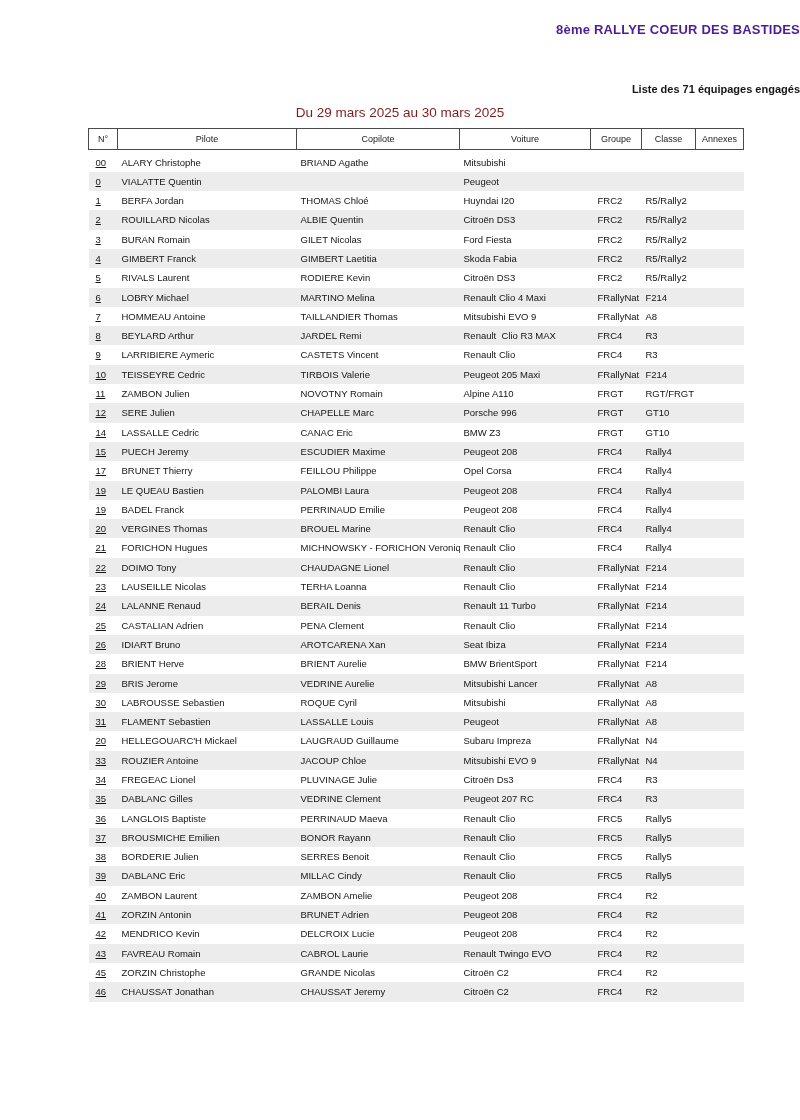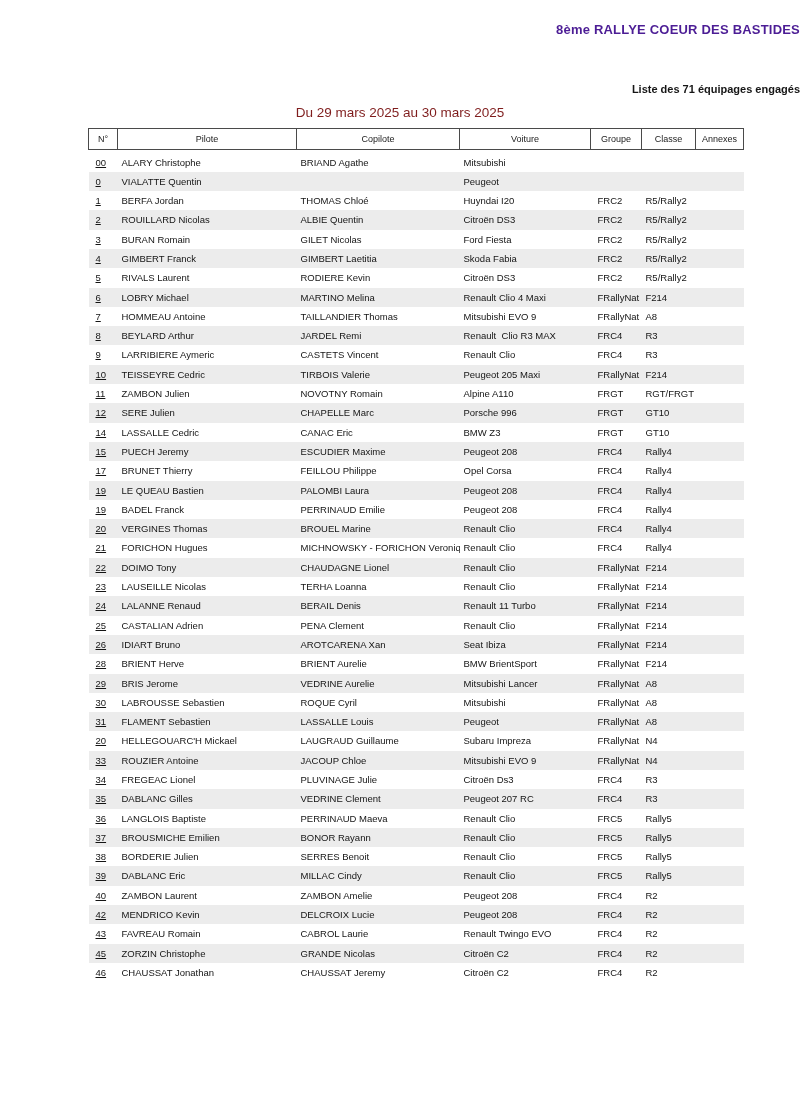--- a/index.html
+++ b/index.html
@@ -451,20 +451,29 @@
         <tr>
           <td class="col-num">40</td>
           <td class="col-pilote">ZAMBON Laurent</td>
           <td class="col-copilote">ZAMBON Amelie</td>
           <td class="col-voiture">Peugeot 208</td>
           <td class="col-groupe">FRC4</td>
           <td class="col-classe">R2</td>
           <td class="col-annexes"></td>
         </tr>
         <tr>
+          <td class="col-num">41</td>
+          <td class="col-pilote">ZORZIN Antonin</td>
+          <td class="col-copilote">BRUNET Adrien</td>
+          <td class="col-voiture">Peugeot 208</td>
+          <td class="col-groupe">FRC4</td>
+          <td class="col-classe">R2</td>
+          <td class="col-annexes"></td>
+        </tr>
+        <tr>
           <td class="col-num">42</td>
           <td class="col-pilote">MENDRICO Kevin</td>
           <td class="col-copilote">DELCROIX Lucie</td>
           <td class="col-voiture">Peugeot 208</td>
           <td class="col-groupe">FRC4</td>
           <td class="col-classe">R2</td>
           <td class="col-annexes"></td>
         </tr>
         <tr>
           <td class="col-num">43</td>

